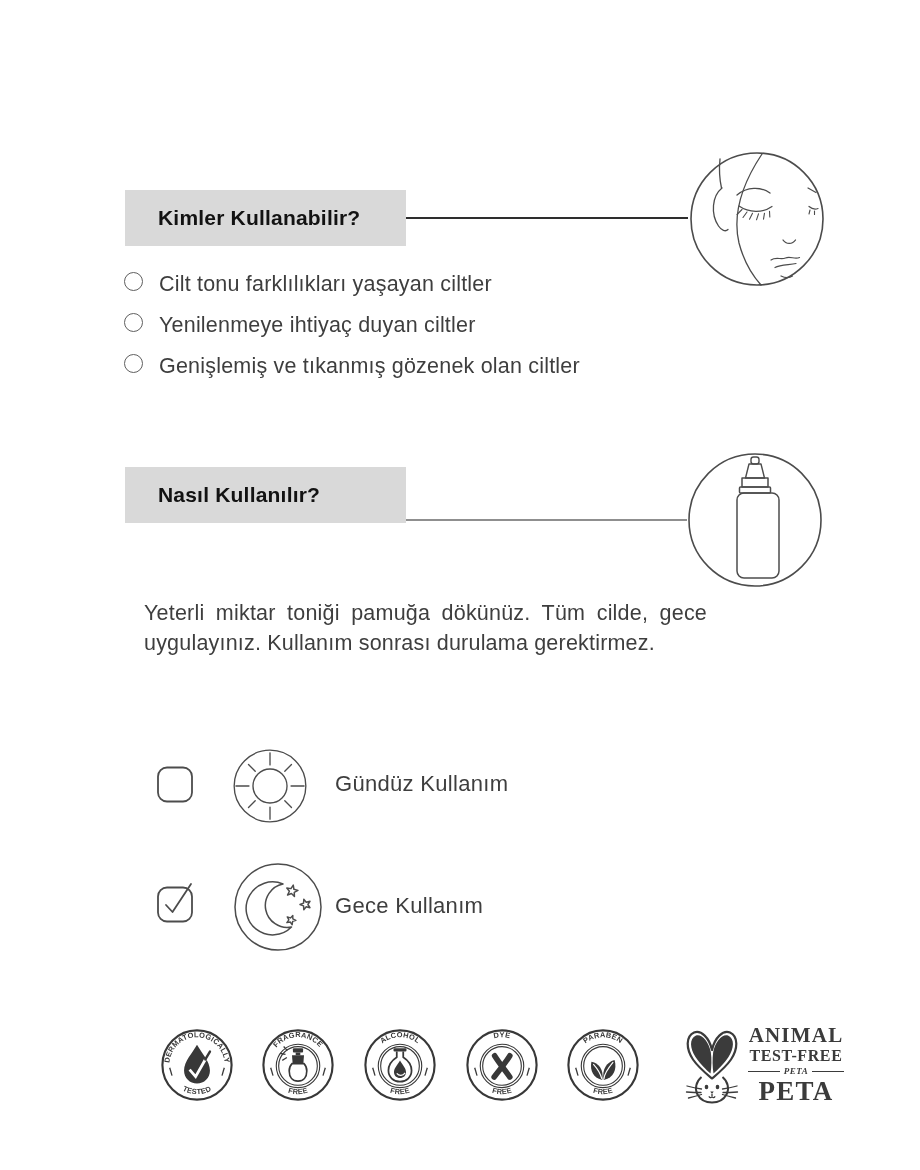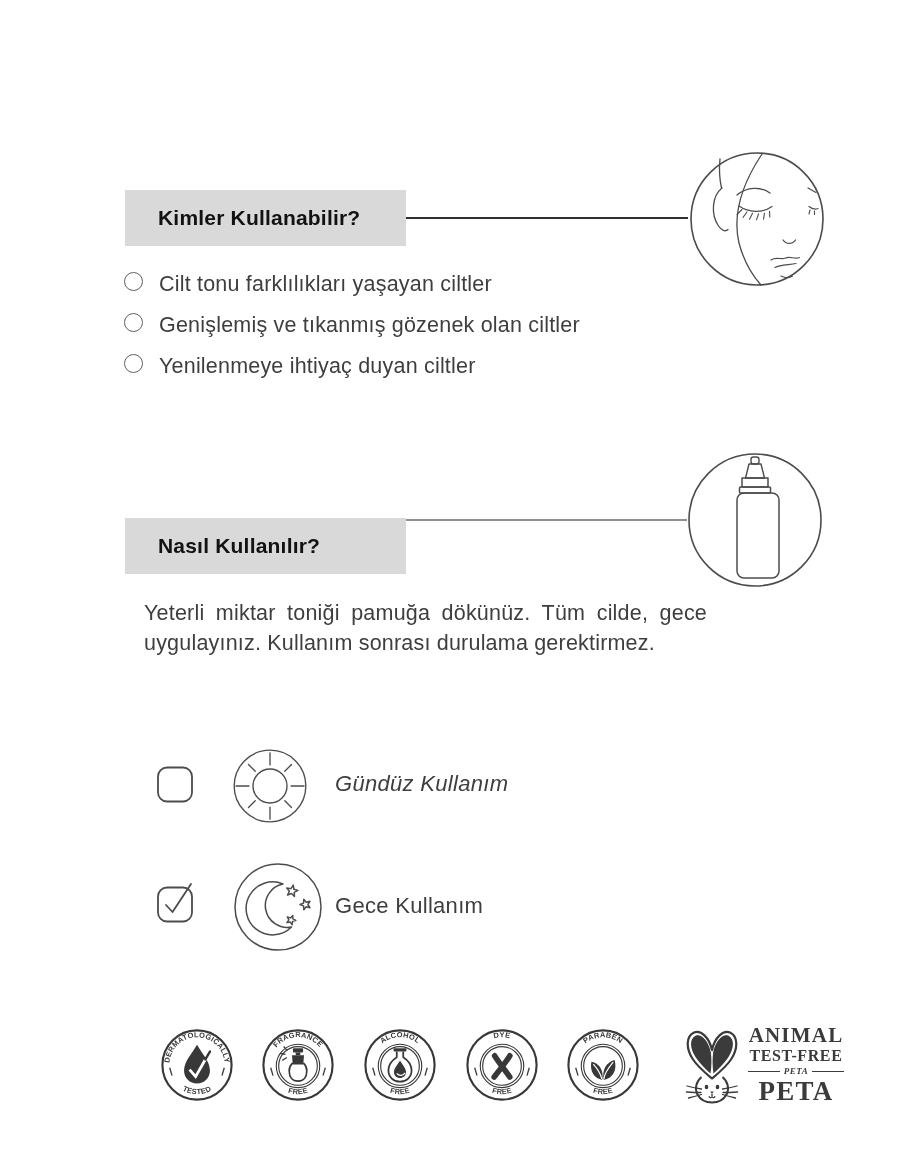--- a/index.html
+++ b/index.html
@@ -11,21 +11,21 @@
   
   .header-box {
     position:absolute; left:125px; width:281px; height:56px;
     background:#d9d9d9; display:flex; align-items:center;
     padding-left:33px; box-sizing:border-box;
   }
   .header-box .hdr {
     font-size:21px; font-weight:bold; color:#121212; letter-spacing:.2px;
   }
   #who-box { top:190px; }
-  #how-box { top:518px; }
+  #how-box { top:467px; }
   .connector { position:absolute; height:0; }
   #connector-who { left:406px; top:217px; width:282px; border-top:2px solid #2e2e2e; }
   #connector-how { left:406px; top:519px; width:281px; border-top:2px solid #8f8f8f; }
   .circle-icon { position:absolute; }
   #face-circle  { left:689px; top:151px; }
   #bottle-circle{ left:687px; top:452px; }
 
   
   .bullet-list { position:absolute; left:124px; top:272px; margin:0; padding:0; list-style:none; }
   .bullet-item { display:flex; align-items:flex-start; height:41px; }
@@ -37,21 +37,21 @@
 
   
   .how-paragraph {
     position:absolute; left:144px; top:598px; width:563px;
     font-size:21.5px; line-height:30px; color:#3e3e3e;
     text-align:justify; letter-spacing:.2px;
   }
 
   
   .usage-label { position:absolute; left:335px; font-size:22px; color:#3e3e3e; letter-spacing:.3px; }
-  #label-day   { top:771px;font-style:italic; }
+  #label-day   { top:771px; }
   #label-night { top:893px; }
   .checkbox-svg { position:absolute; left:155px; overflow:visible; }
   #checkbox-day   { top:762px; }
   #checkbox-night { top:882px; }
   .checkbox-svg .check { display:none; }
   .checkbox-svg.is-checked .check { display:block; }
   #sun-icon  { position:absolute; left:227px; top:743px; }
   #moon-icon { position:absolute; left:233px; top:862px; }
 
   
@@ -112,25 +112,25 @@
     </svg>
   </div>
 
   <ul class="bullet-list">
     <li class="bullet-item">
       <span class="bullet-circle"></span>
       <span class="bullet-text">Cilt tonu farklılıkları yaşayan ciltler</span>
     </li>
     <li class="bullet-item">
       <span class="bullet-circle"></span>
-      <span class="bullet-text">Genişlemiş ve tıkanmış gözenek olan ciltler</span>
+      <span class="bullet-text">Yenilenmeye ihtiyaç duyan ciltler</span>
     </li>
     <li class="bullet-item">
       <span class="bullet-circle"></span>
-      <span class="bullet-text">Yenilenmeye ihtiyaç duyan ciltler</span>
+      <span class="bullet-text">Genişlemiş ve tıkanmış gözenek olan ciltler</span>
     </li>
   </ul>
 
   <div class="header-box" id="how-box">
     <span class="hdr">Nasıl Kullanılır?</span>
   </div>
   <div class="connector" id="connector-how"></div>
 
   <div class="circle-icon" id="bottle-circle">
     <svg width="136" height="136" viewBox="0 0 136 136">

